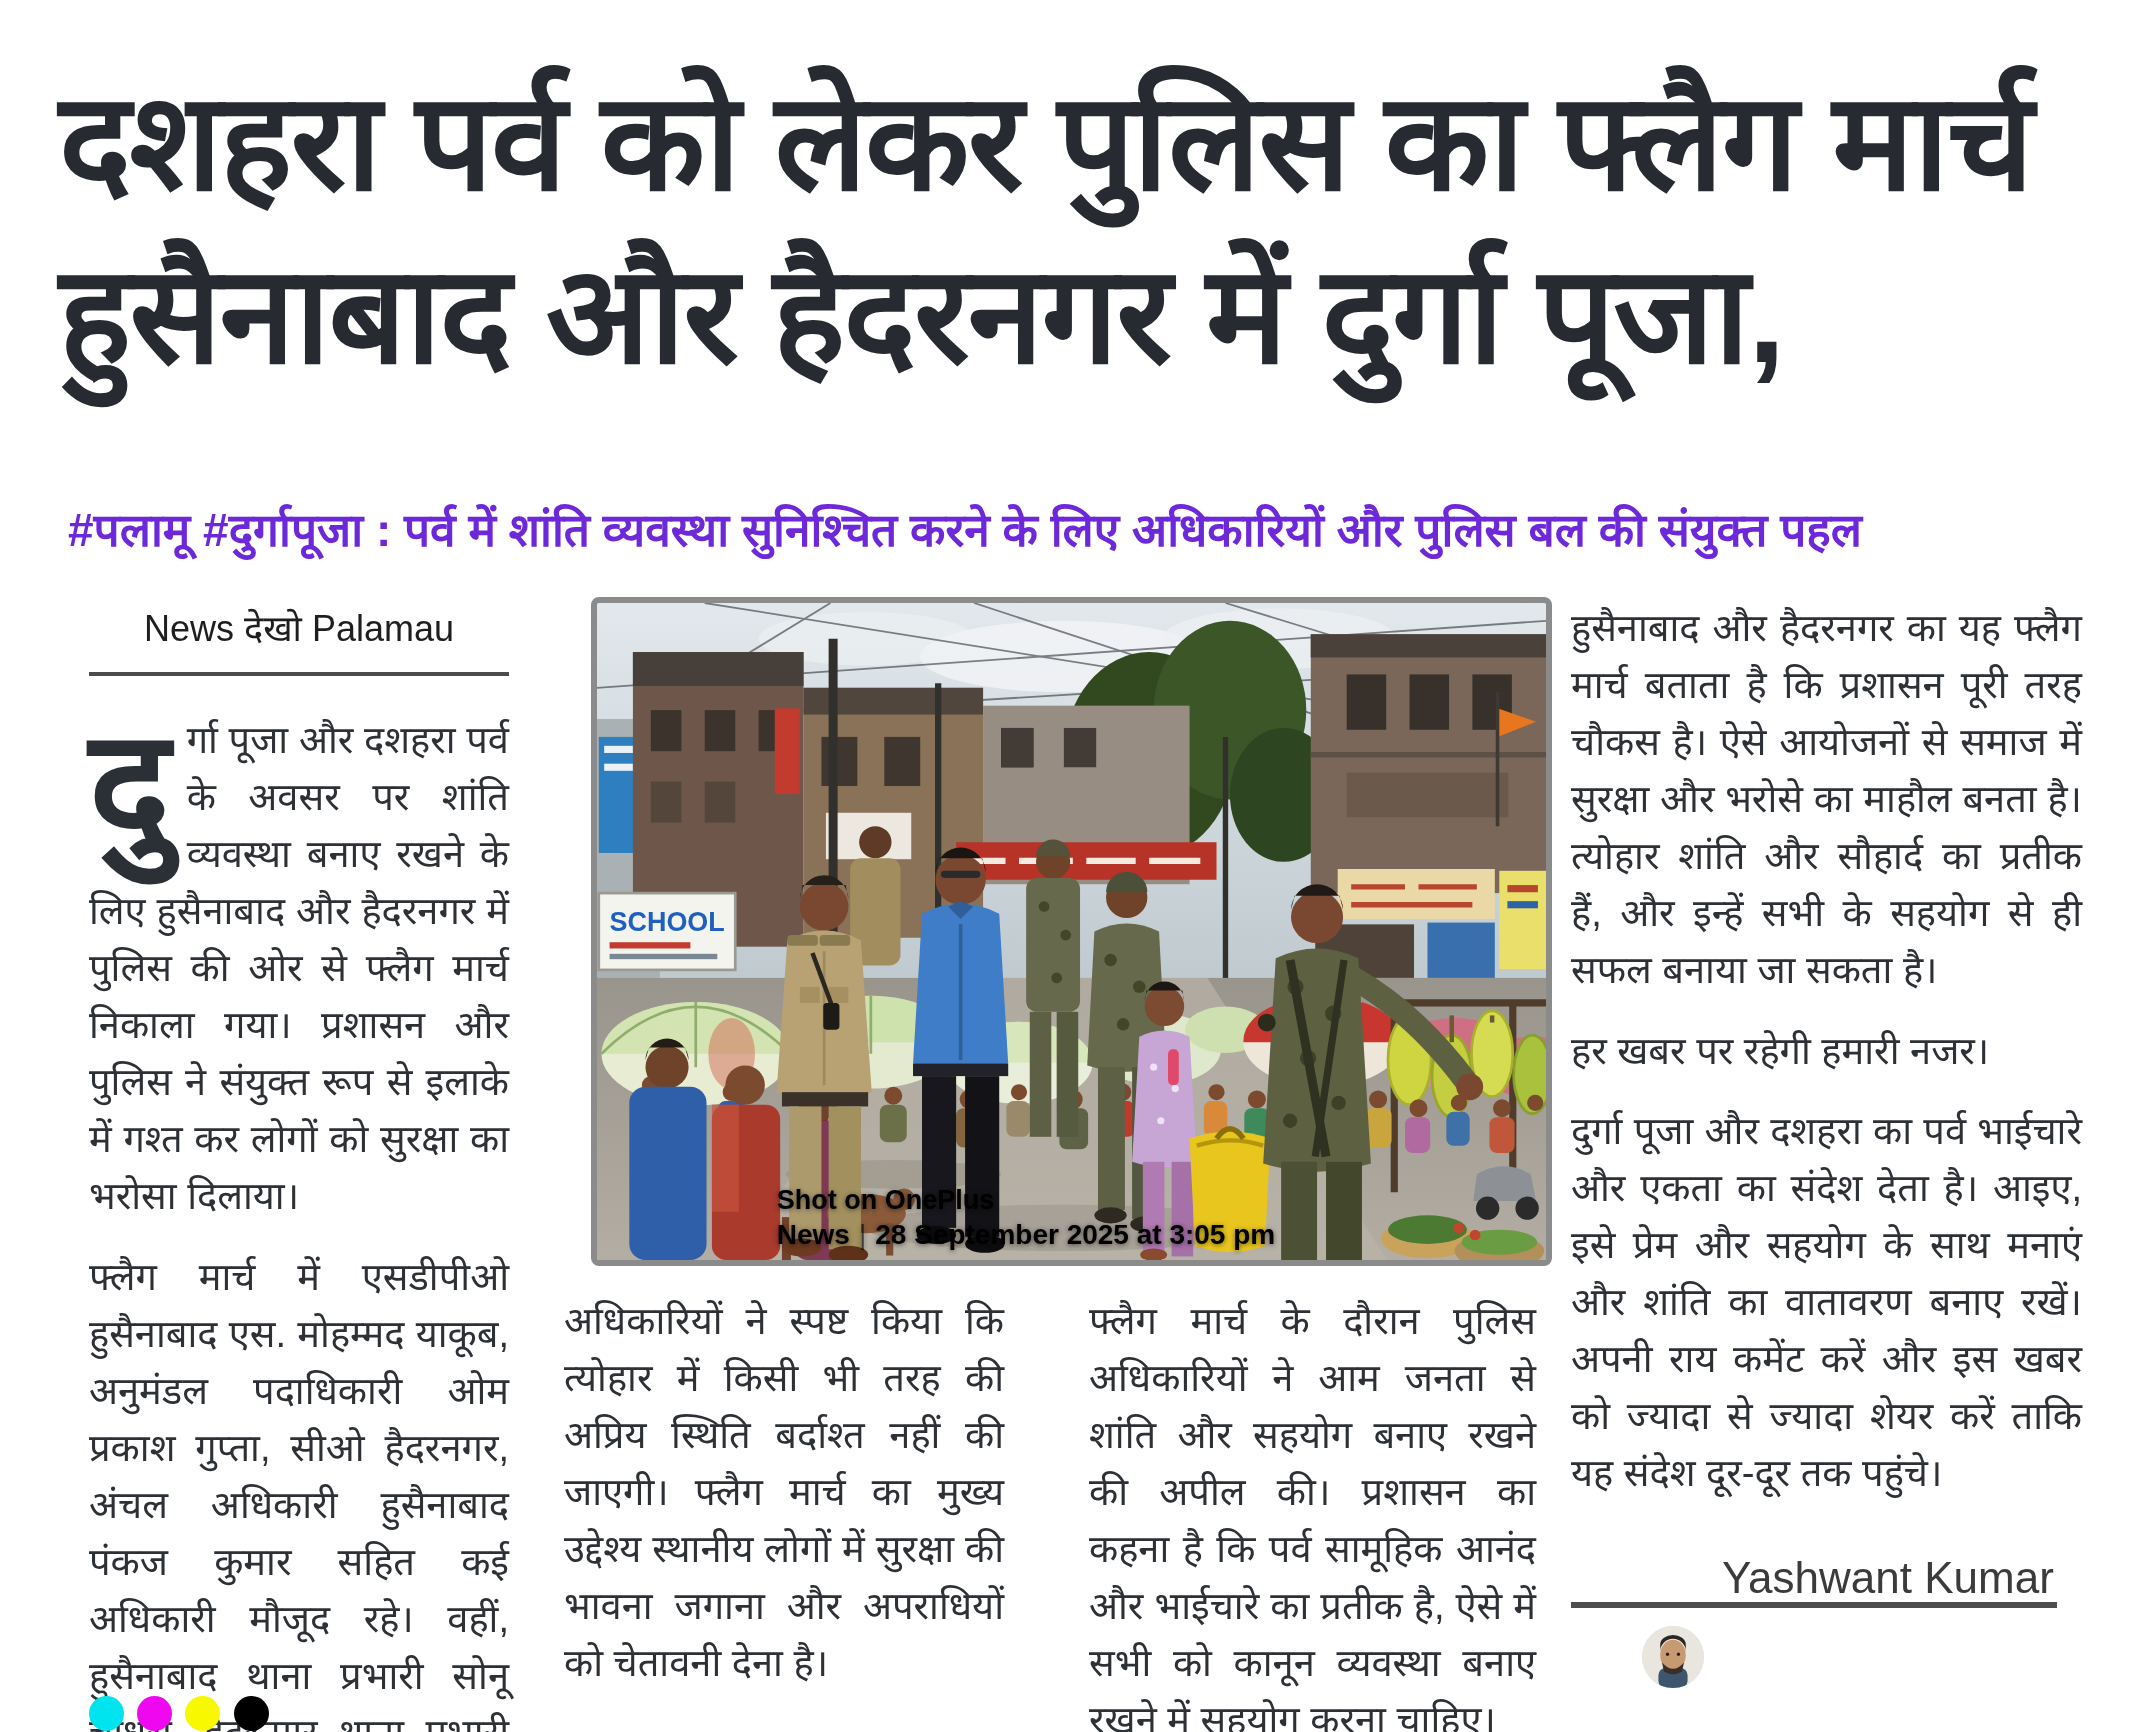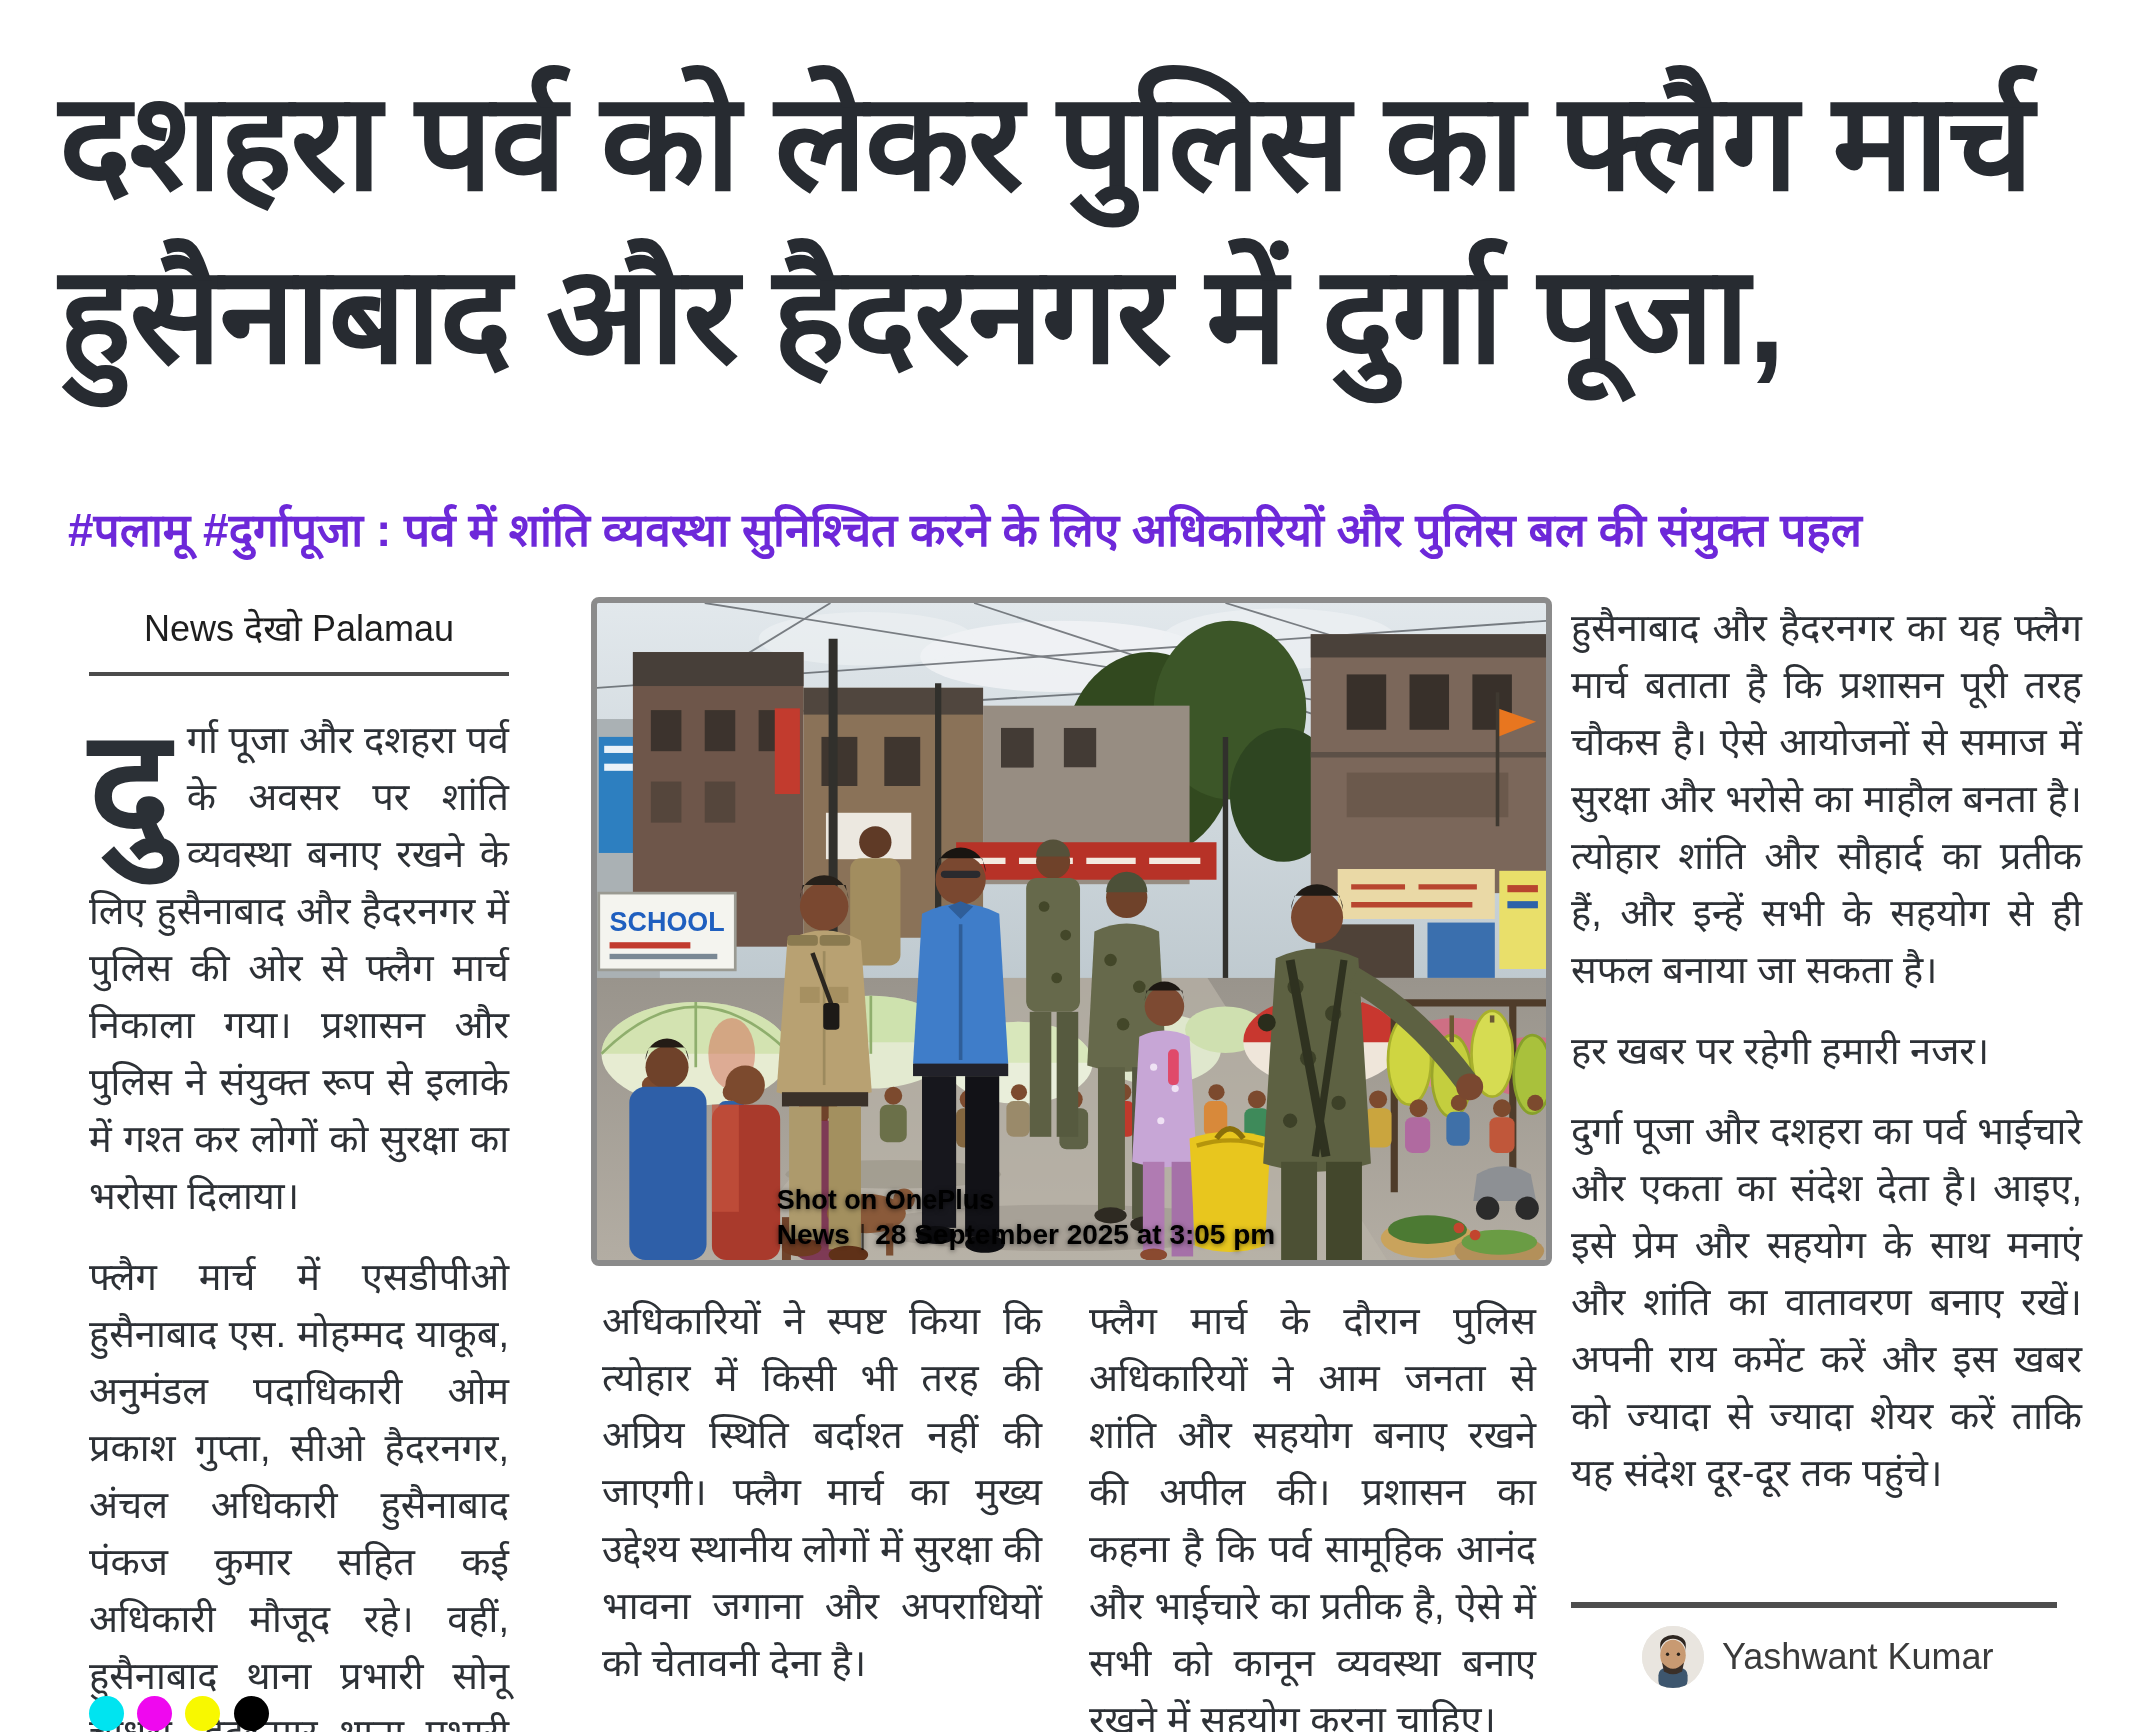--- a/index.html
+++ b/index.html
@@ -26,21 +26,21 @@
   .col1{left:89px;top:600px;width:420px;}
   .byline{
     text-align:center;font-weight:400;font-size:36px;color:#1e1e1e;
     margin:0 0 14.5px 0;
   }
   .byline-rule{height:4.5px;background:#4c4c4c;margin:0 0 36px 0;}
   .dropcap{
     float:left;font-size:153px;line-height:120px;font-weight:700;
     color:#2b3036;margin:12.7px 16.4px 0 0;
   }
-  .col2{left:602px;top:1293px;width:440px;}
+  .col2{left:564px;top:1293px;width:440px;}
   .col3{left:1089px;top:1293px;width:447px;}
   .col4{left:1571px;top:600px;width:511px;}
   
   .photo-frame{
     left:591px;top:597px;width:961px;height:669px;
     border:6.4px solid #8b8b8b;border-radius:8px;overflow:hidden;
     box-sizing:border-box;background:#c6ced4;
   }
   .photo-frame svg{display:block;width:100%;height:100%;}
   .photo-caption{
@@ -51,21 +51,21 @@
   .photo-caption .cap1{font-size:27px;font-weight:700;line-height:33px;}
   .photo-caption .cap2{font-size:28px;font-weight:700;line-height:36px;}
   .photo-caption .cap-div{opacity:.65;font-weight:400;padding:0 9px;}
   
   .footer-rule{left:1571px;top:1602px;width:486px;height:6.4px;background:#4e4e4e;}
   .avatar{
     left:1642px;top:1626px;width:62px;height:62px;border-radius:50%;
     overflow:hidden;background:#e9e5df;
   }
   .author-name{
-    left:1722px;top:1637px;font-size:36px;color:#3b3b3b;line-height:40px;
+    left:1722px;top:1558px;font-size:44px;color:#3b3b3b;line-height:40px;
   }
   
   .dot{width:35px;height:35px;border-radius:50%;top:1696px;}
   .dot.c0{left:89px;} .dot.c1{left:137px;} .dot.c2{left:185px;} .dot.c3{left:234px;}
 </style>
 </head>
 <body>
 
 <div class="abs headline">
   <div>दशहरा पर्व को लेकर पुलिस का फ्लैग मार्च</div>

